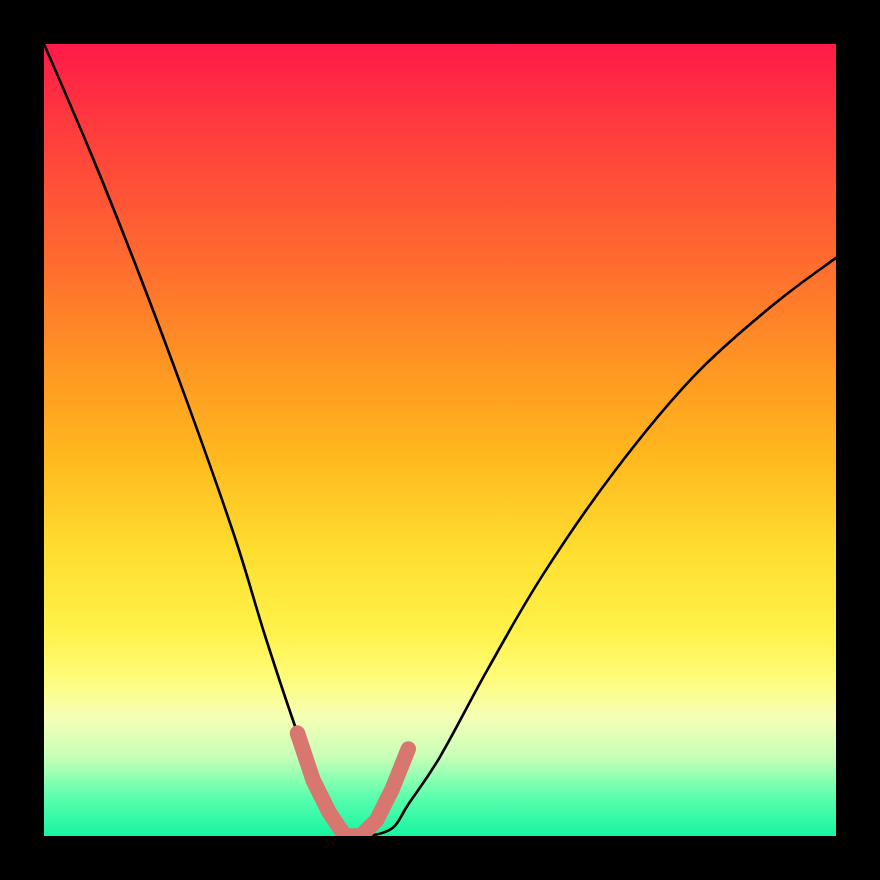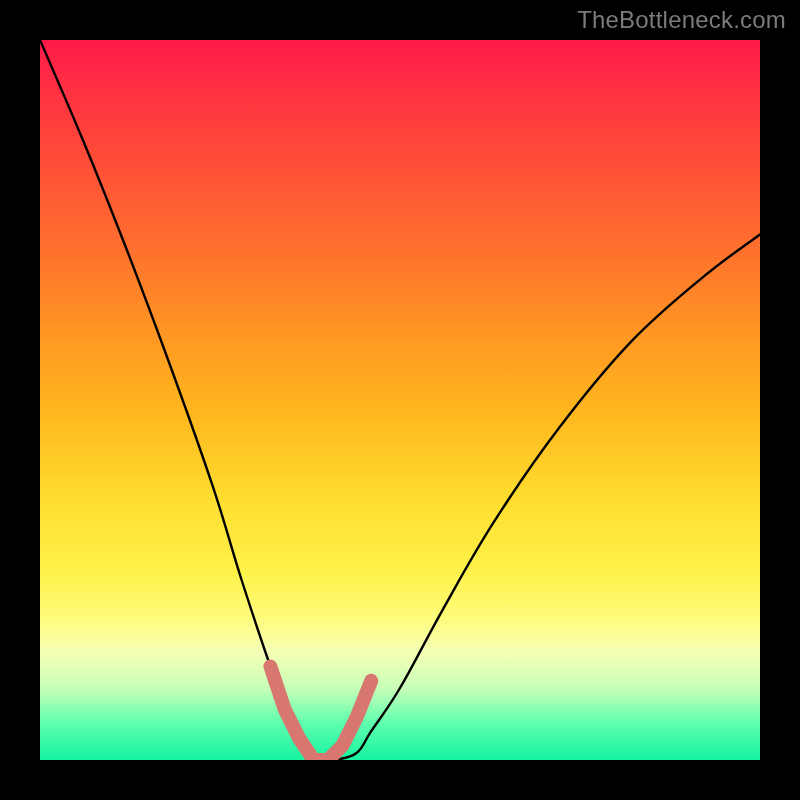--- a/index.html
+++ b/index.html
@@ -58,21 +58,20 @@
     top: 0;
     width: 720px;
     height: 720px;
   }
 </style>
 </head>
 <body>
 
 <div class="frame">
 
-  <div class="watermark">TheBottleneck.com</div>
 
   <div class="plot">
     <svg class="curve" viewBox="0 0 720 720" preserveAspectRatio="none">
       <path d="M 0.0 0.0 C 7.8 18.1, 27.6 63.2, 43.2 100.8 C 58.8 138.4, 70.8 168.6, 86.4 208.8 C 102.0 249.0, 114.0 281.2, 129.6 324.0 C 145.2 366.8, 159.8 407.5, 172.8 446.4 C 185.8 485.3, 191.2 507.6, 201.6 540.0 C 212.0 572.4, 221.3 600.5, 230.4 626.4 C 239.5 652.3, 245.5 668.4, 252.0 684.0 C 258.5 699.6, 261.2 706.3, 266.4 712.8 C 271.6 719.3, 275.6 718.7, 280.8 720.0 C 286.0 721.3, 288.7 721.3, 295.2 720.0 C 301.7 718.7, 310.3 718.0, 316.8 712.8 C 323.3 707.6, 323.4 702.9, 331.2 691.2 C 339.0 679.5, 347.0 670.0, 360.0 648.0 C 373.0 626.0, 386.4 598.6, 403.2 568.8 C 420.0 539.0, 432.9 514.8, 453.6 482.4 C 474.3 450.0, 493.8 421.2, 518.4 388.8 C 543.0 356.4, 564.5 329.6, 590.4 302.4 C 616.3 275.2, 639.1 257.0, 662.4 237.6 C 685.7 218.2, 709.6 202.2, 720.0 194.4" fill="none" stroke="#000000" stroke-width="2.4" stroke-linecap="round"></path>
       <path d="M 230.4 626.4 L 244.8 669.6 L 259.2 698.4 L 273.6 720.0 L 288.0 720.0 L 302.4 705.6 L 316.8 676.8 L 331.2 640.8" fill="none" stroke="#d8776f" stroke-width="14" stroke-linecap="round" stroke-linejoin="round"></path>
     </svg>
   </div>
 
 </div>
 

